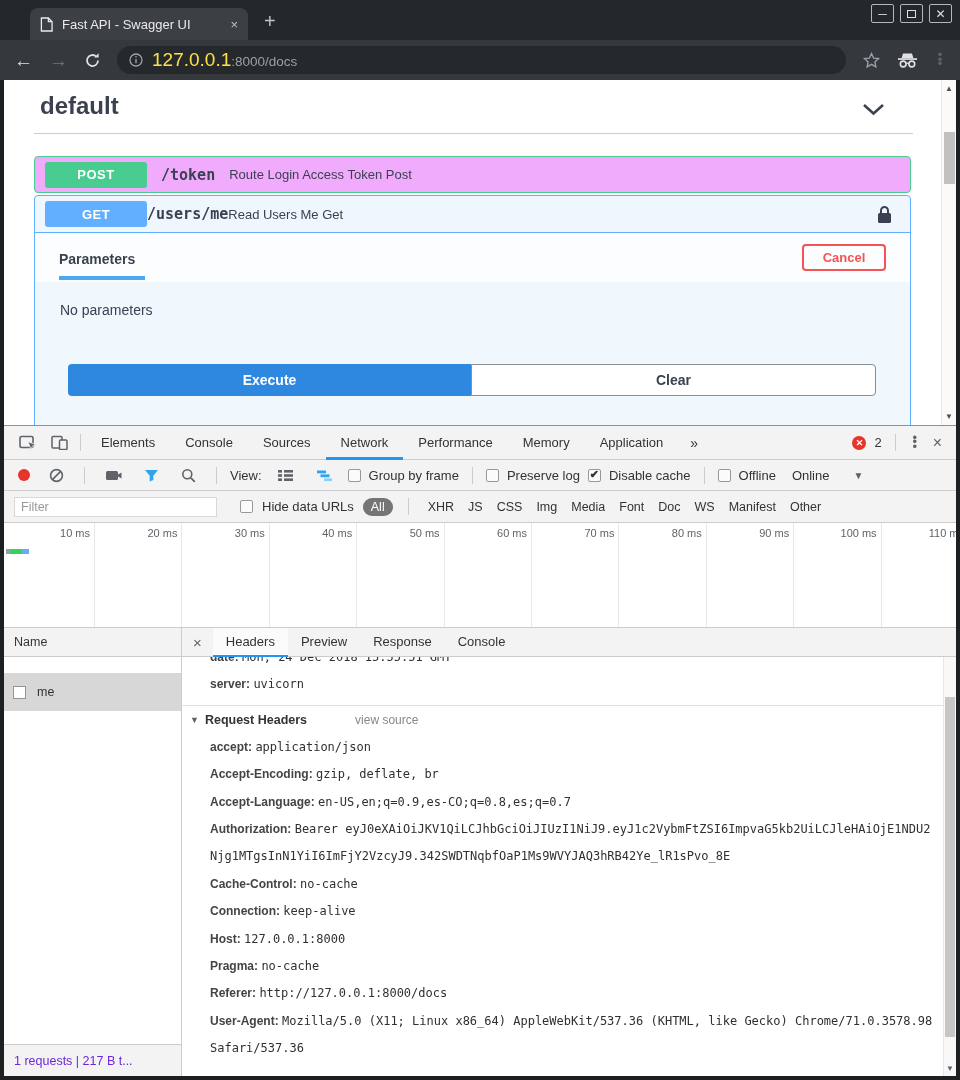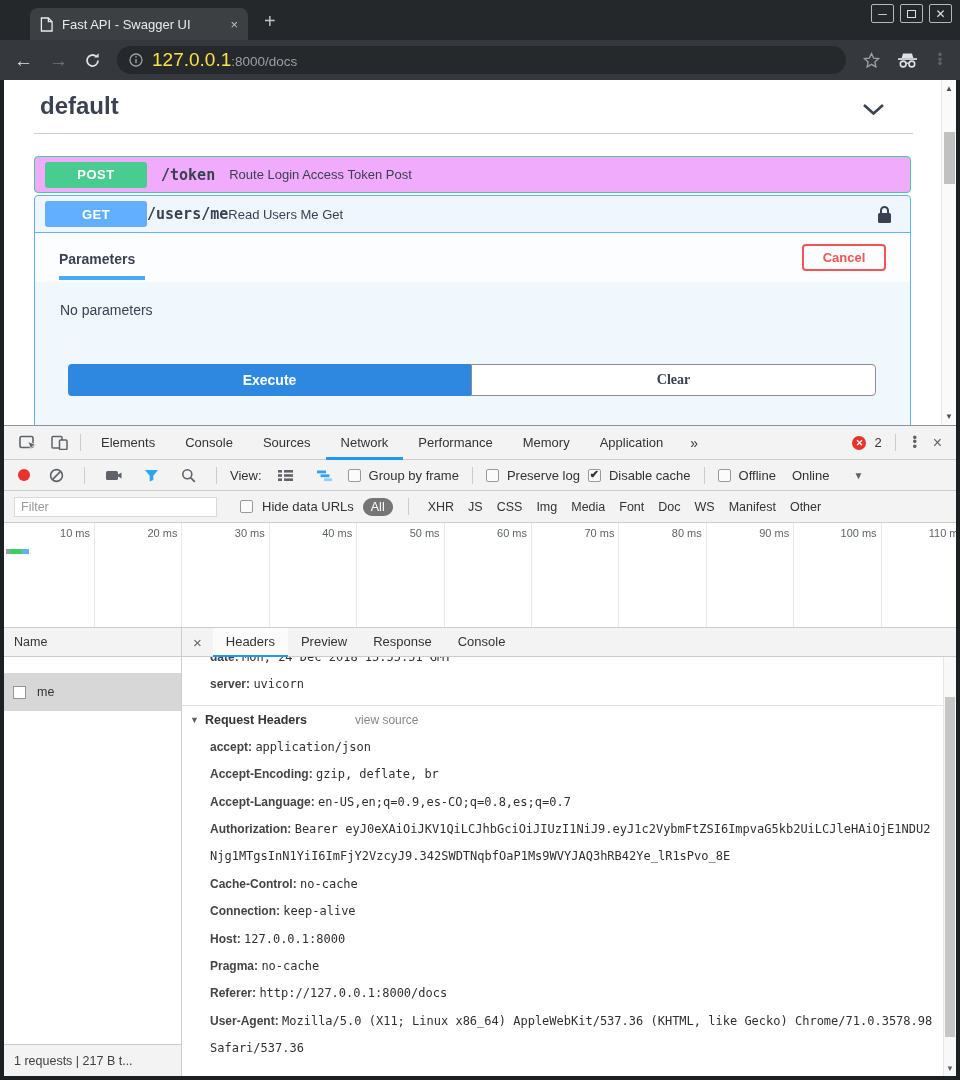--- a/index.html
+++ b/index.html
@@ -58,21 +58,21 @@
     border-bottom:4px solid #49a9f3; margin-left:0; }
   .cancel-btn { margin-left:auto; width:84px; height:27px; border:2px solid #f55353; border-radius:4px;
     background:transparent; color:#f55353; font-weight:bold; font-size:13px;
     display:flex; align-items:center; justify-content:center; }
   .params-body { position:relative; height:148px; background:#f0f7fd; }
   .no-params { position:absolute; left:25px; top:20px; font-size:14px; color:#3b4151; }
   .exec-row { position:absolute; left:33px; right:34px; top:82px; height:32px; display:flex; }
   .exec-btn { flex:1; background:#2f88e0; color:#fff; font-weight:bold; font-size:14px;
     border-radius:4px 0 0 4px; display:flex; align-items:center; justify-content:center; }
   .clear-btn { flex:1; background:#fff; border:1.5px solid #8a8f96; border-radius:0 4px 4px 0;
-    color:#3b4151; font-weight:bold; font-size:14px; display:flex; align-items:center; justify-content:center;font-family:Liberation Serif, serif; }
+    color:#3b4151; font-weight:bold; font-size:14px; display:flex; align-items:center; justify-content:center; }
 
   
   .devtools { position:absolute; top:425px; left:4px; right:4px; height:651px; background:#fff;
     display:flex; flex-direction:column; border-top:1px solid #919191; font-size:13px; color:#333; }
   .dt-tabbar { height:34px; background:#f3f3f3; border-bottom:1px solid #ccc; display:flex;
     align-items:center; padding-left:8px; flex:none; }
   .icon-btn { padding:0 7px; display:flex; align-items:center; }
   .vsep { width:1px; height:17px; background:#ccc; margin:0 5px; flex:none; }
   .dt-tabs { display:flex; height:100%; }
   .dt-tab { padding:0 15px; line-height:33px; height:34px; color:#333; }
@@ -117,21 +117,21 @@
   .dt-split { flex:1; display:flex; min-height:0; }
   .req-col { width:178px; flex:none; border-right:1px solid #ccc; display:flex; flex-direction:column; background:#fff;gap:16px; }
   .req-col-head { height:29px; background:#f3f3f3; border-bottom:1px solid #ccc; line-height:28px;
     padding-left:10px; font-size:12.5px; color:#333; flex:none; }
   .req-row { height:38px; background:#d7d7d7; display:flex; align-items:center; gap:11px;
     padding-left:9px; flex:none; }
   .req-ic { width:13px; height:13px; background:#fff; border:1px solid #949494; flex:none; }
   .req-name { font-size:12.5px; color:#333; }
   .req-fill { flex:1; }
   .req-status { height:32px; background:#f3f3f3; border-top:1px solid #ccc; display:flex; align-items:center;
-    padding-left:10px; font-size:12.5px; color:#404040; flex:none; white-space:nowrap; overflow:hidden; }
+    padding-left:10px; font-size:12.5px; color:#6d28d9; flex:none; white-space:nowrap; overflow:hidden; }
 
   .detail-col { flex:1; display:flex; flex-direction:column; min-width:0; }
   .detail-tabbar { height:29px; background:#f3f3f3; border-bottom:1px solid #ccc; display:flex;
     align-items:center; flex:none; }
   .detail-close { padding:0 11px; color:#5f6368; font-size:15px; }
   .d-tab { padding:0 13px; line-height:28px; height:29px; font-size:13px; color:#333; }
   .d-tab.sel { background:#fbfbfb; box-shadow:inset 0 -2px 0 #2196f3; }
   .detail-content { flex:1; position:relative; overflow:hidden; background:#fff; }
   .hdr-scrollwrap { position:absolute; left:0; top:0; right:13px; bottom:0; overflow:hidden; }
   .hrow { line-height:27.4px; padding:0 10px 0 28px; font-size:12px; word-break:break-all; color:#303030; }

